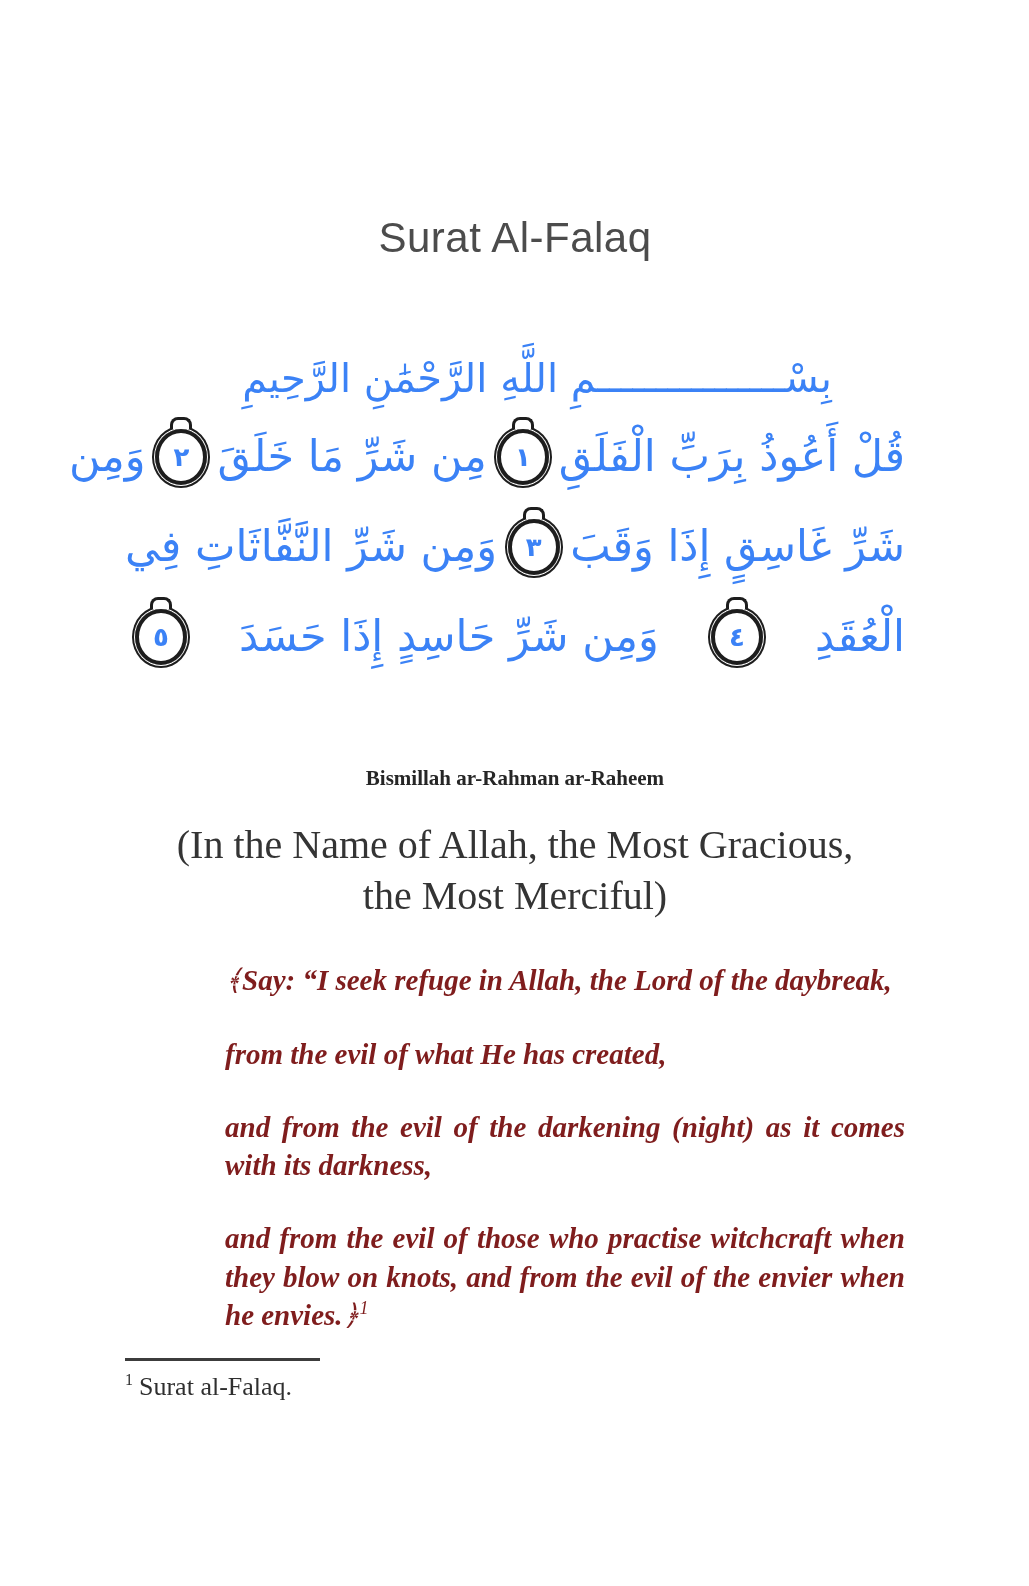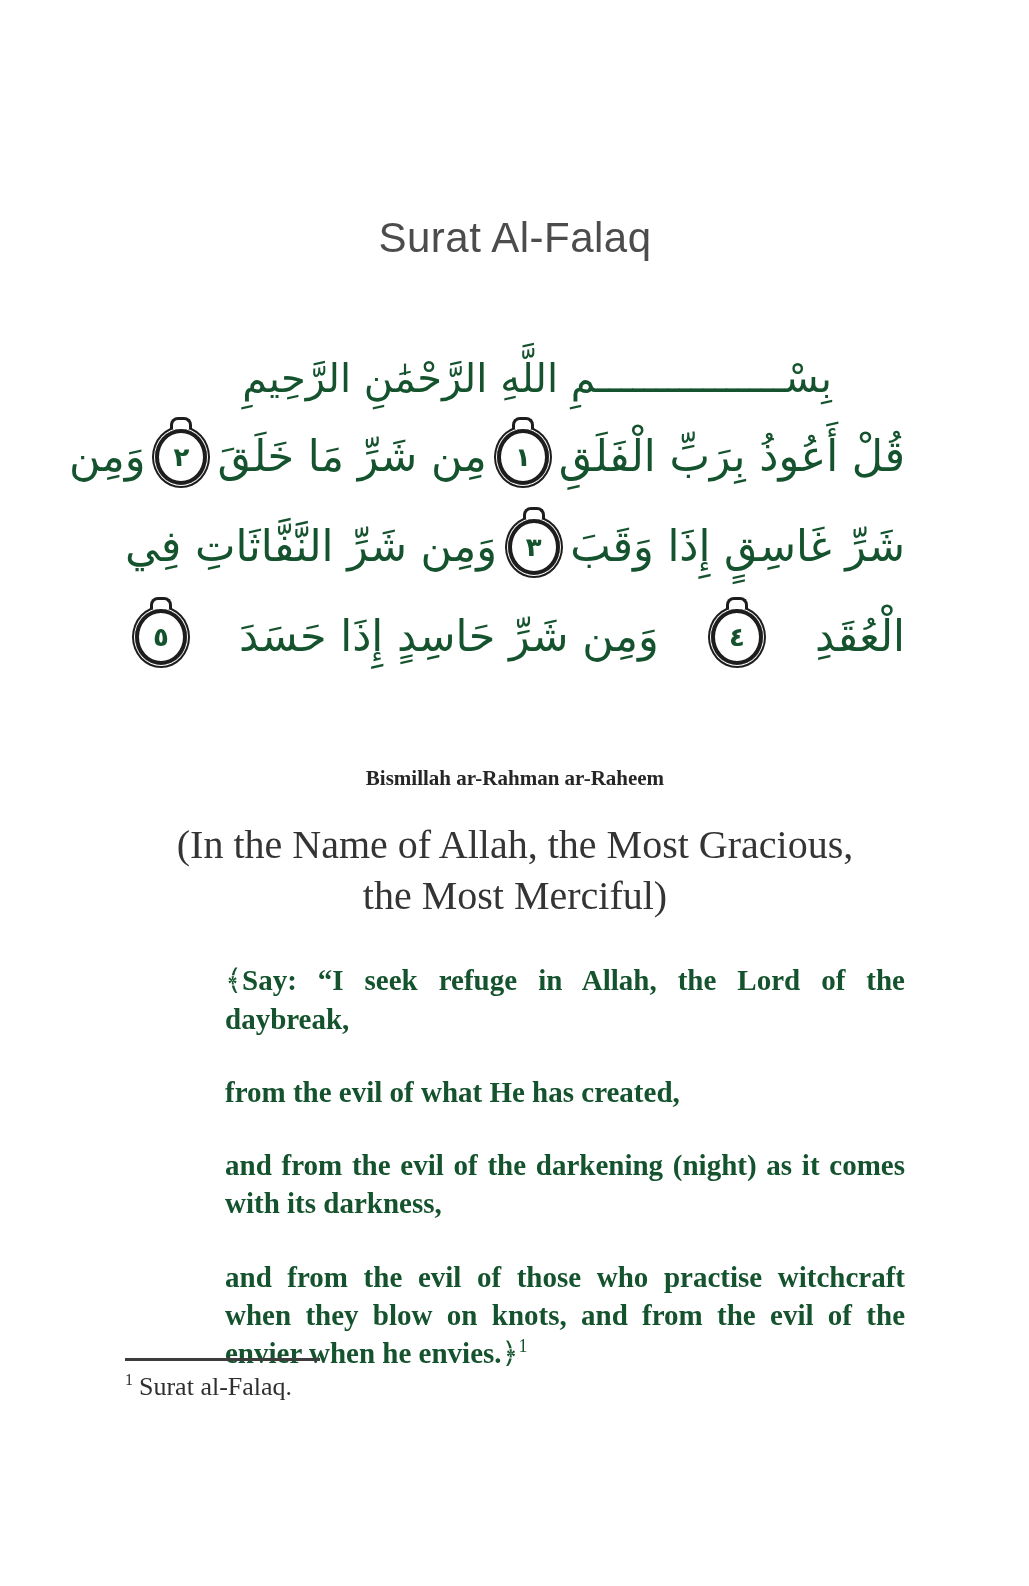--- a/index.html
+++ b/index.html
@@ -30,21 +30,21 @@
     font-size: 42px;
     letter-spacing: 0.5px;
     color: #4c4c4c;
   }
 
   
   .arabic-block {
     margin-top: 84px;
     direction: rtl;
     font-family: "DejaVu Sans", sans-serif;
-    color: #14532d;
+    color: #3b82f6;
   }
   .bismillah {
     text-align: center;
     position: relative;
     left: 22px;
     font-size: 40px;
     line-height: 1.6;
     white-space: nowrap;
   }
   .verse-line {
@@ -116,21 +116,22 @@
     margin-top: 40px;
     padding-left: 100px; 
     width: 680px;
   }
   .quote-para {
     margin: 0 0 35px 0;
     text-align: justify;
     font-size: 29px;
     font-weight: bold;
     line-height: 1.32;
-    color: #14532d;
+    color: #7f1d1d;
+    font-style: italic;
   }
   .quote-para:last-child { margin-bottom: 0; }
   .ornament {
     font-family: "DejaVu Sans", sans-serif;
     font-weight: normal;
   }
   sup.note-ref {
     font-size: 18px;
     font-weight: 400;
     line-height: 0;

